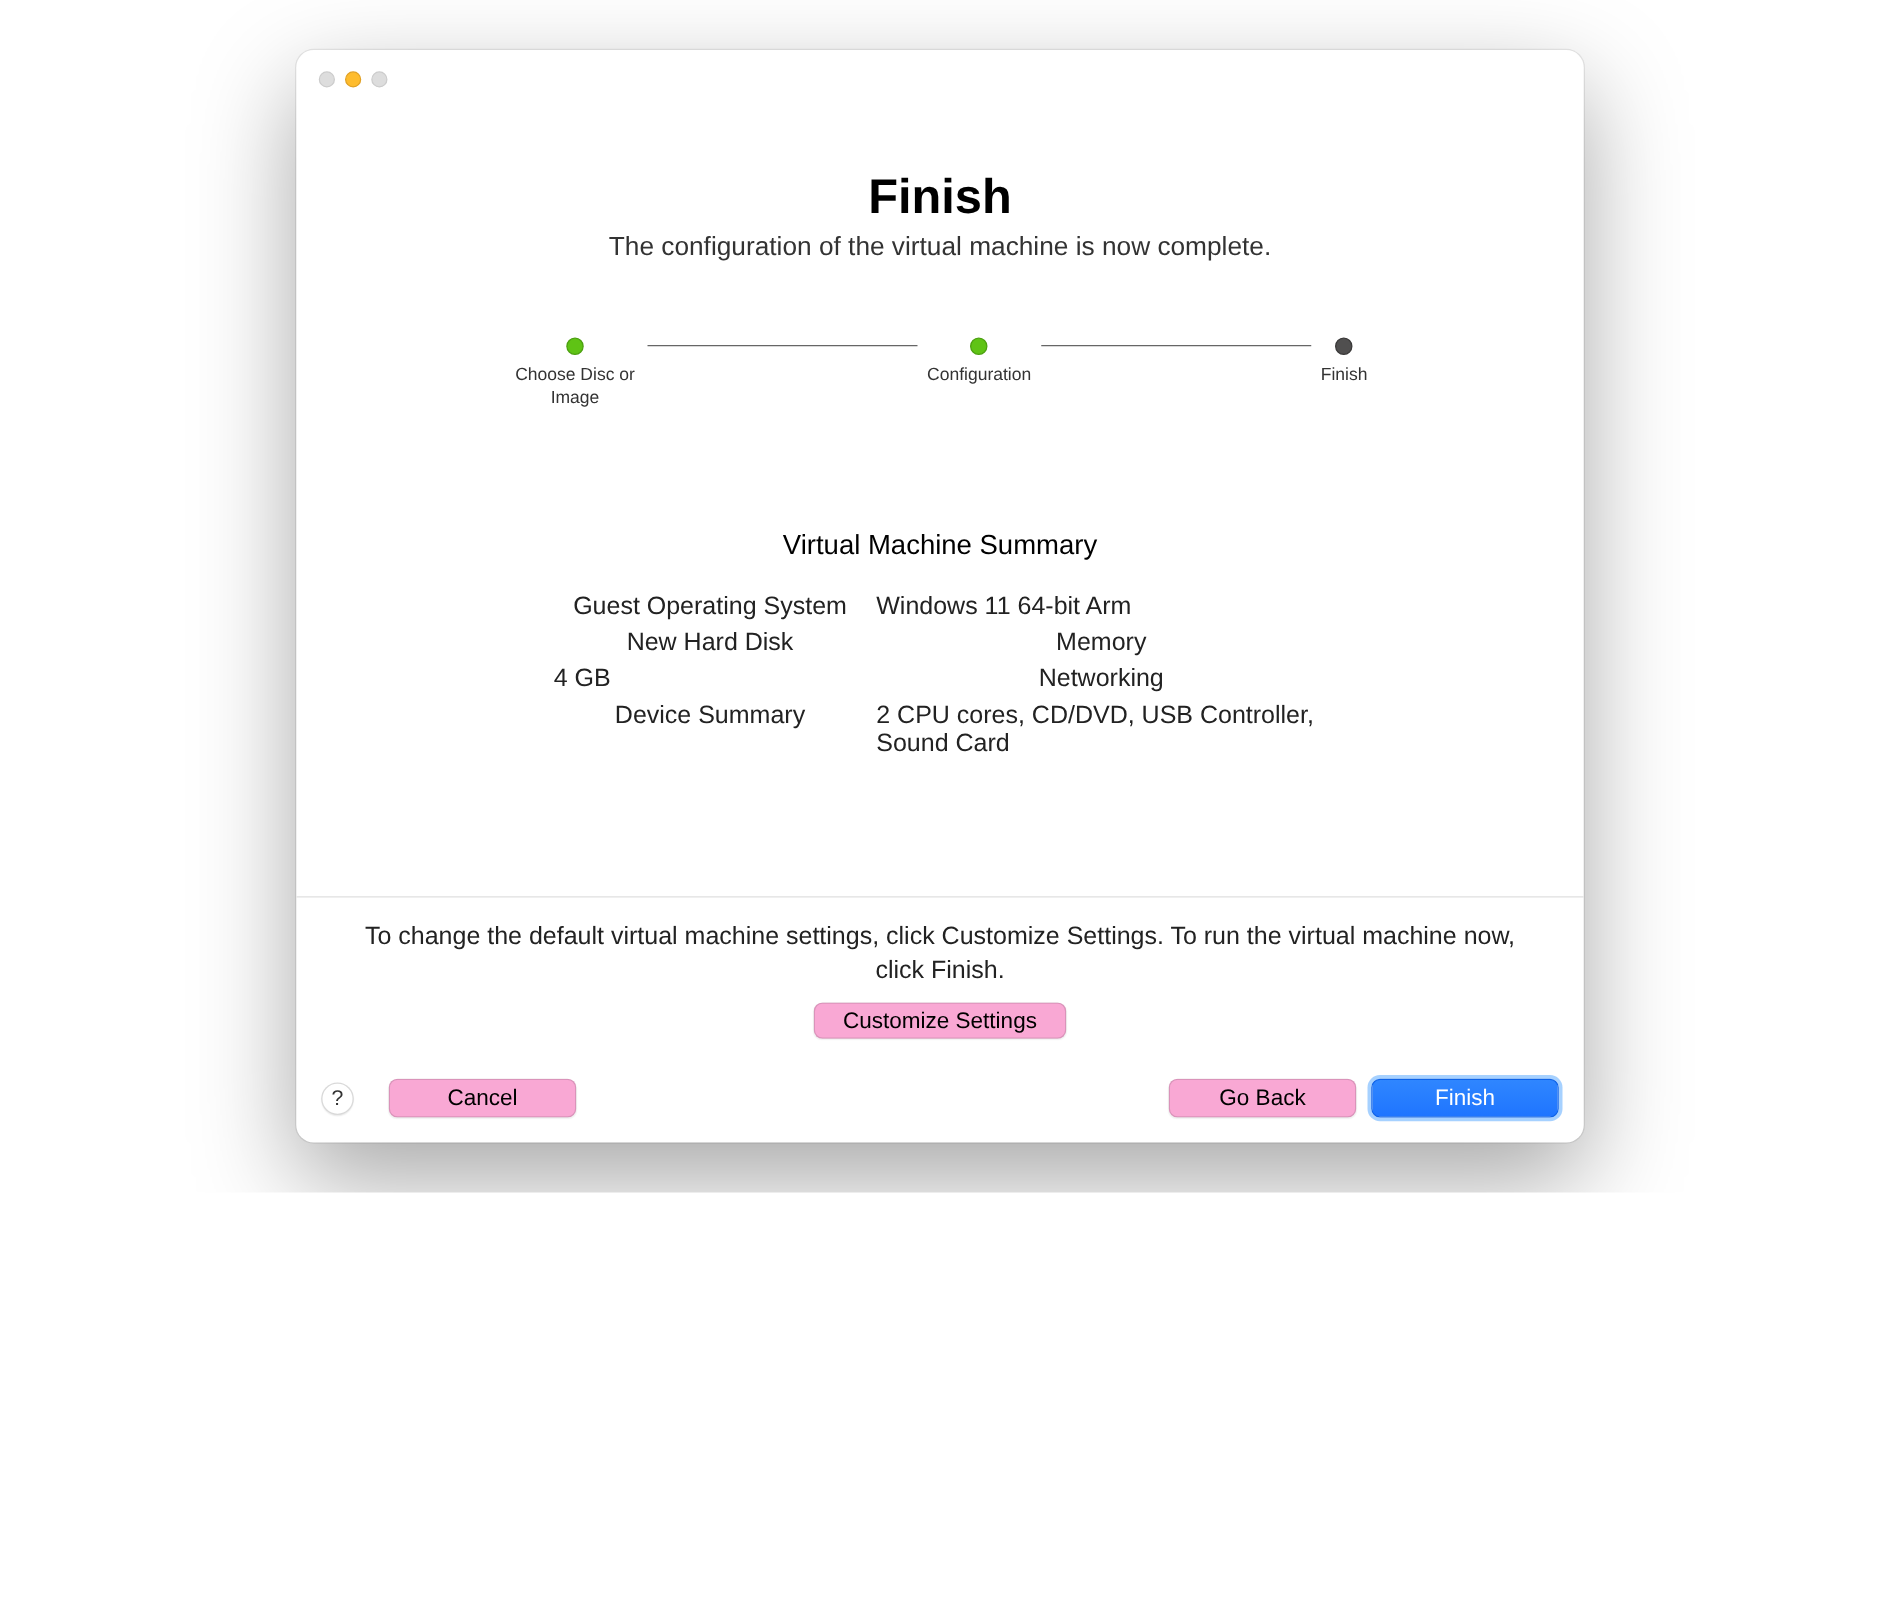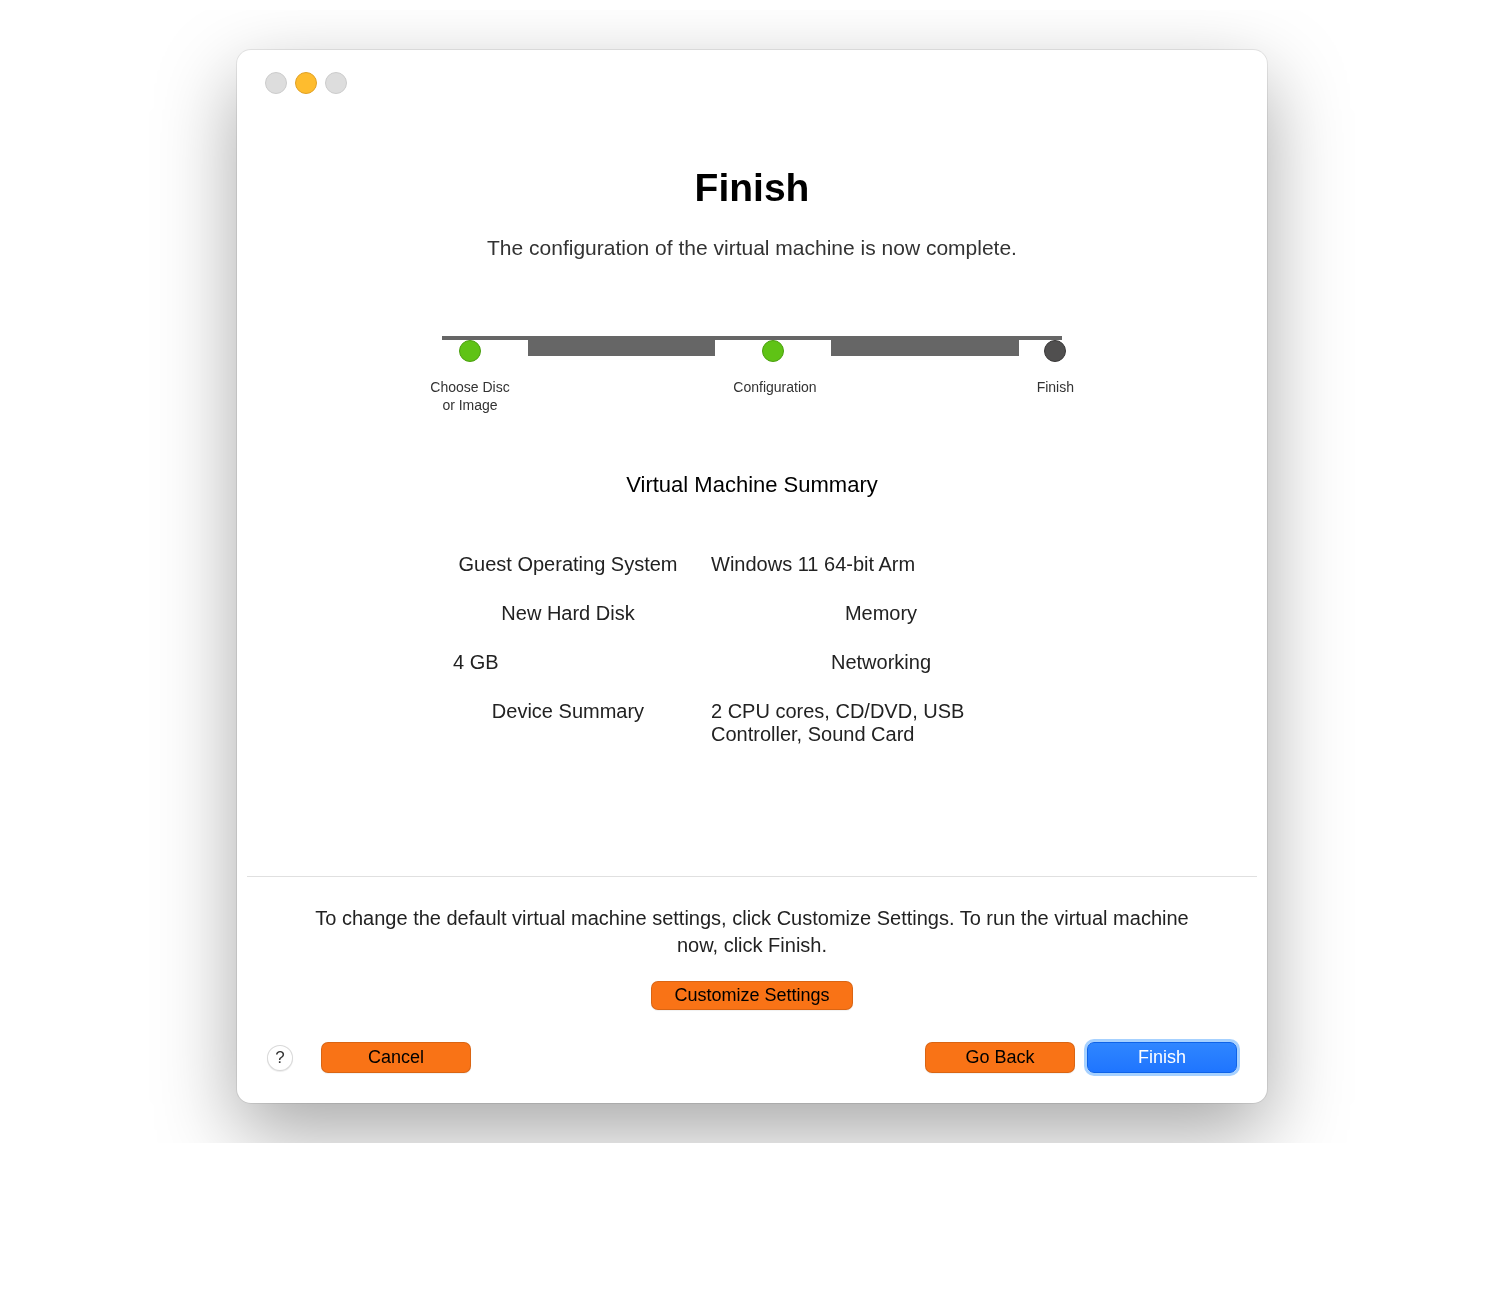--- a/index.html
+++ b/index.html
@@ -1,15 +1,15 @@
 <!DOCTYPE html>
 <html><head>
   <meta charset="utf-8">
   <style>
-    * { box-sizing: border-box; margin: 0; padding: 10px; }
+    * { box-sizing: border-box; margin: 0; padding: 0; }
     body {
       font-family: -apple-system, BlinkMacSystemFont, "Helvetica Neue", sans-serif;
       background: #fff;
       display: flex;
       justify-content: center;
       align-items: flex-start;
       padding: 40px;
     }
     .window {
       width: 1030px;
@@ -48,21 +48,21 @@
     .subtitle {
       font-size: 21px;
       color: #333;
       margin-bottom: 60px;
     }
     .stepper {
       display: flex;
       align-items: flex-start;
       justify-content: space-between;
       width: 700px;
-      margin: 0 auto 28px auto;
+      margin: 0 auto 97px auto;
       position: relative;
     }
     .stepper-line {
       position: absolute;
       top: 6px;
       left: 40px;
       right: 40px;
       height: 1px;
       background: #666;
       z-index: 0;
@@ -119,21 +119,21 @@
       font-size: 20px;
       color: #222;
       line-height: 1.35;
       margin-bottom: 12px;
     }
     .btn {
       font-size: 18px;
       padding: 3px 22px;
       border-radius: 7px;
       border: 0.5px solid rgba(0,0,0,0.12);
-      background: #f97316;
+      background: #f9a8d4;
       box-shadow: 0 1px 1px rgba(0,0,0,0.06);
       cursor: pointer;
       color: #000;
     }
     .button-bar {
       display: flex;
       align-items: center;
       padding: 14px 20px 20px 20px;
       gap: 12px;
     }

